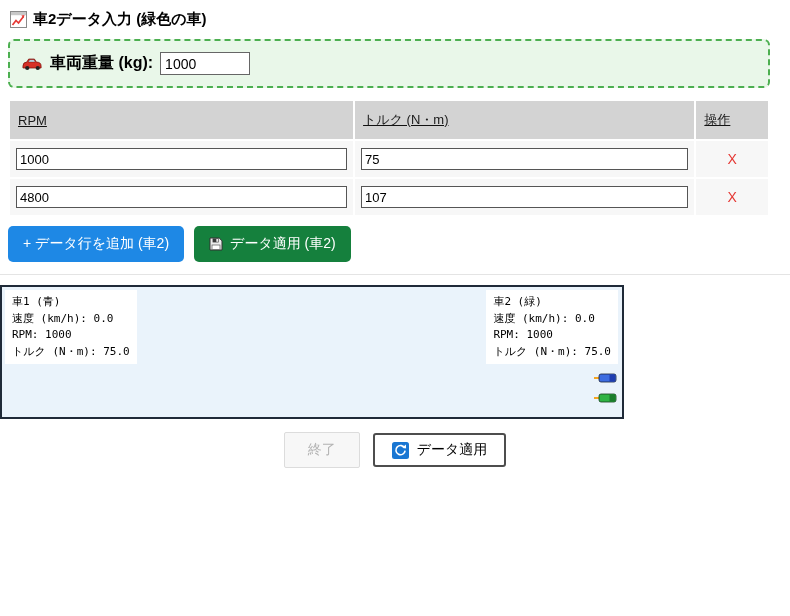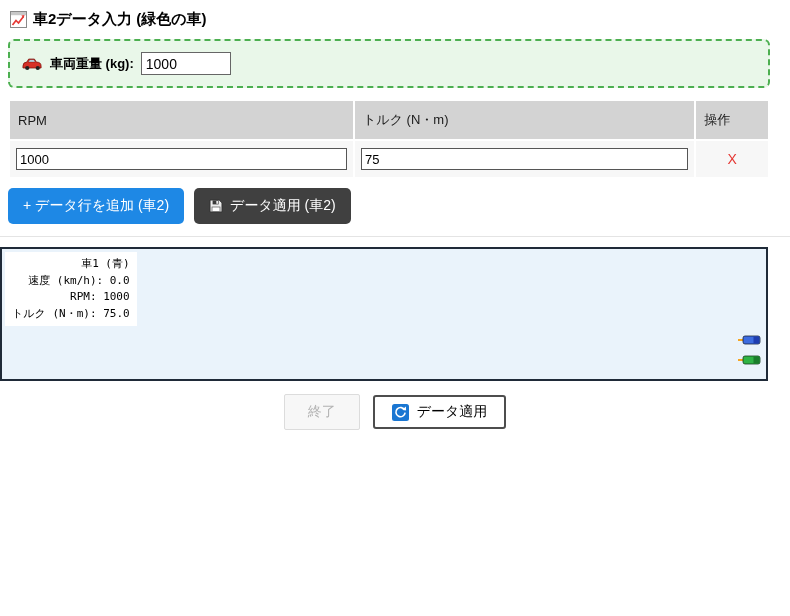--- a/index.html
+++ b/index.html
@@ -11,26 +11,26 @@
   
   .section-title { display: flex; align-items: center; gap: 6px; margin: 2px 0 10px 2px; }
   .section-title .ttl { font-size: 15px; font-weight: bold; color: #000; }
   .chart-icon { width: 17px; height: 17px; display: inline-block; }
 
   
   .weight-box {
     border: 2px dashed #4caf50; background: #e9f7e9; border-radius: 6px;
     padding: 11px 12px; display: flex; align-items: center; gap: 7px; margin-bottom: 11px;
   }
-  .weight-box label { font-size: 13px; font-weight: bold; color: #000; }
+  .weight-box label { font-size: 16px; font-weight: bold; color: #000; }
   .weight-input { width: 90px; height: 23px; border: 1px solid #666; font-size: 14px; padding: 1px 4px; background: #fff; }
   .car-icon { width: 21px; height: 14px; }
 
   
-  table.data { width: 100%; border-collapse: separate; border-spacing: 2px; background: #fff; }
+  table.data { width: 100%; border-collapse: separate; border-spacing: 2px; background: #fff; text-decoration: underline; }
   table.data th {
     background: #d3d3d3; text-align: left; font-weight: normal; font-size: 13px; color: #1a1a1a;
     padding: 10px 8px; height: 36px;
   }
   table.data td { background: #f7f7f7; padding: 7px 6px; }
   table.data col.c-rpm { width: 45.5%; }
   table.data col.c-trq { width: 45%; }
   table.data col.c-op  { width: 9.5%; }
   .cell-input { width: 100%; height: 22px; border: 1px solid #555; font-size: 13px; padding: 1px 3px; background: #fff; }
   td.op { text-align: center; }
@@ -39,22 +39,22 @@
   
   .btn-row { display: flex; gap: 10px; margin: 9px 0 12px 0; align-items: flex-end; }
   .btn { border: none; border-radius: 5px; color: #fff; font-size: 14px; padding: 9px 15px;
          display: inline-flex; align-items: center; gap: 7px; cursor: pointer; font-family: inherit; }
   .floppy-icon { width: 14px; height: 14px; }
 
   hr.sep { border: none; border-top: 1px solid #e4e4e4; margin: 7px 0 10px 0; }
 
   
   .sim-canvas {
-    position: relative; width: 768px; height: 134px;
-    background: #eaf3fb; border: 2px solid #1f2a38; text-align: right;
+    position: relative; width: 624px; height: 134px;
+    background: #eaf3fb; border: 2px solid #1f2a38;
   }
   .info-box {
     position: absolute; top: 3px; background: #ffffff; padding: 4px 7px;
     font-family: "DejaVu Sans Mono", monospace; font-size: 11px; line-height: 1.5; color: #000;
     white-space: pre;
   }
   .info-box.left  { left: 3px; }
   .info-box.right { right: 4px; }
   .car-sprite { position: absolute; width: 26px; height: 10px; }
   .car-sprite.one { right: 2px; top: 86px; }
@@ -111,45 +111,54 @@
         <th>トルク (N・m)</th>
         <th>操作</th>
       </tr>
     </thead>
     <tbody>
       <tr>
         <td><input class="cell-input" type="text" value="1000" style=""></td>
         <td><input class="cell-input" type="text" value="75" style=""></td>
         <td class="op"><button class="del-btn" style="color: rgb(229, 57, 53);">X</button></td>
       </tr>
+      <tr>
+        <td><input class="cell-input" type="text" value="4800" style=""></td>
+        <td><input class="cell-input" type="text" value="107" style=""></td>
+        <td class="op"><button class="del-btn" style="color: rgb(229, 57, 53);">X</button></td>
+      </tr>
     </tbody>
   </table>
 
   <div class="btn-row">
     <button class="btn" style="background-color: rgb(30, 136, 229);">+ データ行を追加 (車2)</button>
-    <button class="btn" style="background-color: #404040;">
+    <button class="btn" style="background-color: #15803d;">
       <svg class="floppy-icon" viewBox="0 0 14 14">
         <path d="M1 1 h9.2 L13 3.8 V13 H1 Z" fill="#ececec" stroke="#333" stroke-width="1"></path>
         <rect x="3.6" y="1.4" width="6" height="4" fill="#3a3a3a"></rect>
         <rect x="7.4" y="2" width="1.5" height="2.8" fill="#ffffff"></rect>
         <rect x="3" y="8" width="8" height="4.6" fill="#ffffff" stroke="#555" stroke-width="0.7"></rect>
       </svg>
       <span>データ適用 (車2)</span>
     </button>
   </div>
 </div>
 
 <hr class="sep">
 
 <div class="sim-canvas" style="background-color: rgb(234, 243, 251);">
   <div class="info-box left"><span>車1 (青)</span>
 <span>速度 (km/h): 0.0</span>
 <span>RPM: 1000</span>
 <span>トルク (N・m): 75.0</span></div>
 
+  <div class="info-box right"><span>車2 (緑)</span>
+<span>速度 (km/h): 0.0</span>
+<span>RPM: 1000</span>
+<span>トルク (N・m): 75.0</span></div>
 
   <svg class="car-sprite one" viewBox="0 0 26 10">
     <rect x="0" y="4" width="6" height="2" fill="#f5a623"></rect>
     <rect x="5" y="1" width="17" height="8" rx="2" stroke="#16213e" stroke-width="0.8" fill="#3d6ce0"></rect>
     <rect x="15.5" y="1.6" width="5.5" height="6.8" fill="#1f3db0"></rect>
   </svg>
   <svg class="car-sprite two" viewBox="0 0 26 10">
     <rect x="0" y="4" width="6" height="2" fill="#f5a623"></rect>
     <rect x="5" y="1" width="17" height="8" rx="2" stroke="#123d1a" stroke-width="0.8" fill="#2fb344"></rect>
     <rect x="15.5" y="1.6" width="5.5" height="6.8" fill="#1a7d2c"></rect>

